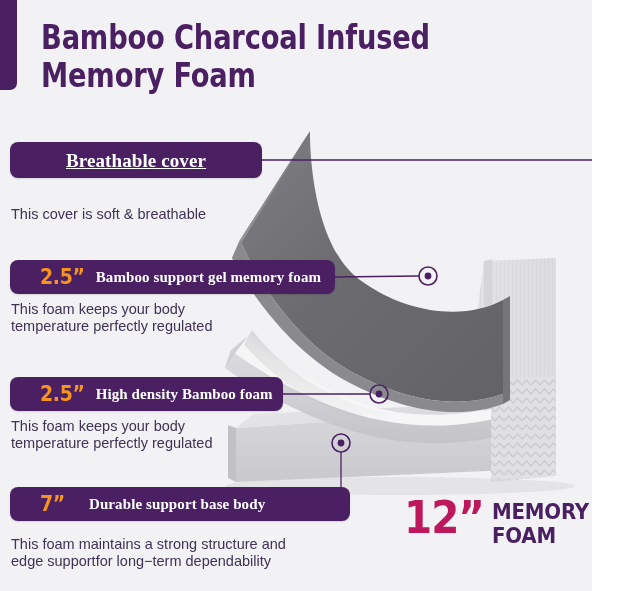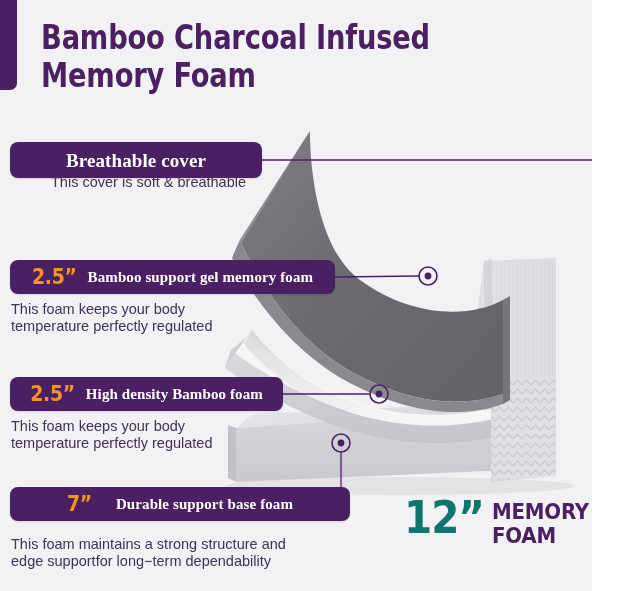--- a/index.html
+++ b/index.html
@@ -60,24 +60,23 @@
 
   
   .badge {
     position: absolute;
     background: #4b2063;
     border-radius: 8px;
     color: #ffffff;
     display: flex;
     align-items: center;
     box-sizing: border-box;
-    padding: 0 22px;
+    padding: 0 30px;
     white-space: nowrap;
     box-shadow: 0 1px 2px rgba(0,0,0,0.12);
-    justify-content: center;
   }
   .badge .thk {
     color: #f7941d;
     font-family: "Liberation Sans Narrow", "DejaVu Sans Condensed", "Liberation Sans", sans-serif;
     font-weight: bold;
     font-size: 21px;
     line-height: 1;
     margin-right: 11px;
     letter-spacing: -0.3px;
   }
@@ -87,52 +86,53 @@
     font-size: 15px;
     line-height: 1;
     letter-spacing: 0.1px;
   }
 
   #badge-cover {
     left: 10px; top: 142px;
     width: 252px; height: 36px;
     justify-content: center;
     padding: 0 8px;
+    text-decoration: underline;
   }
   #badge-cover .btxt { font-size: 19px; }
 
   #badge-gel    { left: 10px; top: 260px; width: 325px; height: 34px; }
   #badge-comfort{ left: 10px; top: 377px; width: 273px; height: 34px; }
   #badge-base   { left: 10px; top: 487px; width: 340px; height: 34px; }
   #badge-base .thk { margin-right: 24px; }
 
   
   .desc {
     position: absolute;
     color: #3f3254;
     font-family: "Liberation Sans", sans-serif;
     font-size: 14.5px;
     line-height: 17px;
     white-space: pre-line;
   }
-  #desc-cover   { left: 11px; top: 174px; margin-left: 40px; }
+  #desc-cover   { left: 11px; top: 206px; }
   #desc-gel     { left: 11px; top: 301px; }
   #desc-comfort { left: 11px; top: 418px; }
   #desc-base    { left: 11px; top: 536px; }
 
   
   .size-block {
     position: absolute;
     left: 404px;
     top: 498px;
     display: flex;
     align-items: flex-start;
   }
   .size-block .num {
-    color: #0f766e;
+    color: #be185d;
     font-family: "Liberation Sans Narrow", "DejaVu Sans Condensed", "Liberation Sans", sans-serif;
     font-weight: bold;
     font-size: 45px;
     line-height: 40px;
     letter-spacing: -1px;
     margin-right: 8px;
   }
   .size-block .words {
     color: #4b2063;
     font-family: "Liberation Sans Narrow", "DejaVu Sans Condensed", "Liberation Sans", sans-serif;
@@ -280,21 +280,21 @@
 
   <div class="badge" id="badge-comfort">
     <span class="thk">2.5”</span>
     <span class="btxt">High density Bamboo foam</span>
   </div>
   <div class="desc" id="desc-comfort">This foam keeps your body
 temperature perfectly regulated</div>
 
   <div class="badge" id="badge-base">
     <span class="thk">7”</span>
-    <span class="btxt">Durable support base foam</span>
+    <span class="btxt">Durable support base body</span>
   </div>
   <div class="desc" id="desc-base">This foam maintains a strong structure and
 edge supportfor long−term dependability</div>
 
   <div class="size-block">
     <span class="num">12”</span>
     <span class="words">
       <span>MEMORY FOAM</span>
     </span>
   </div>

